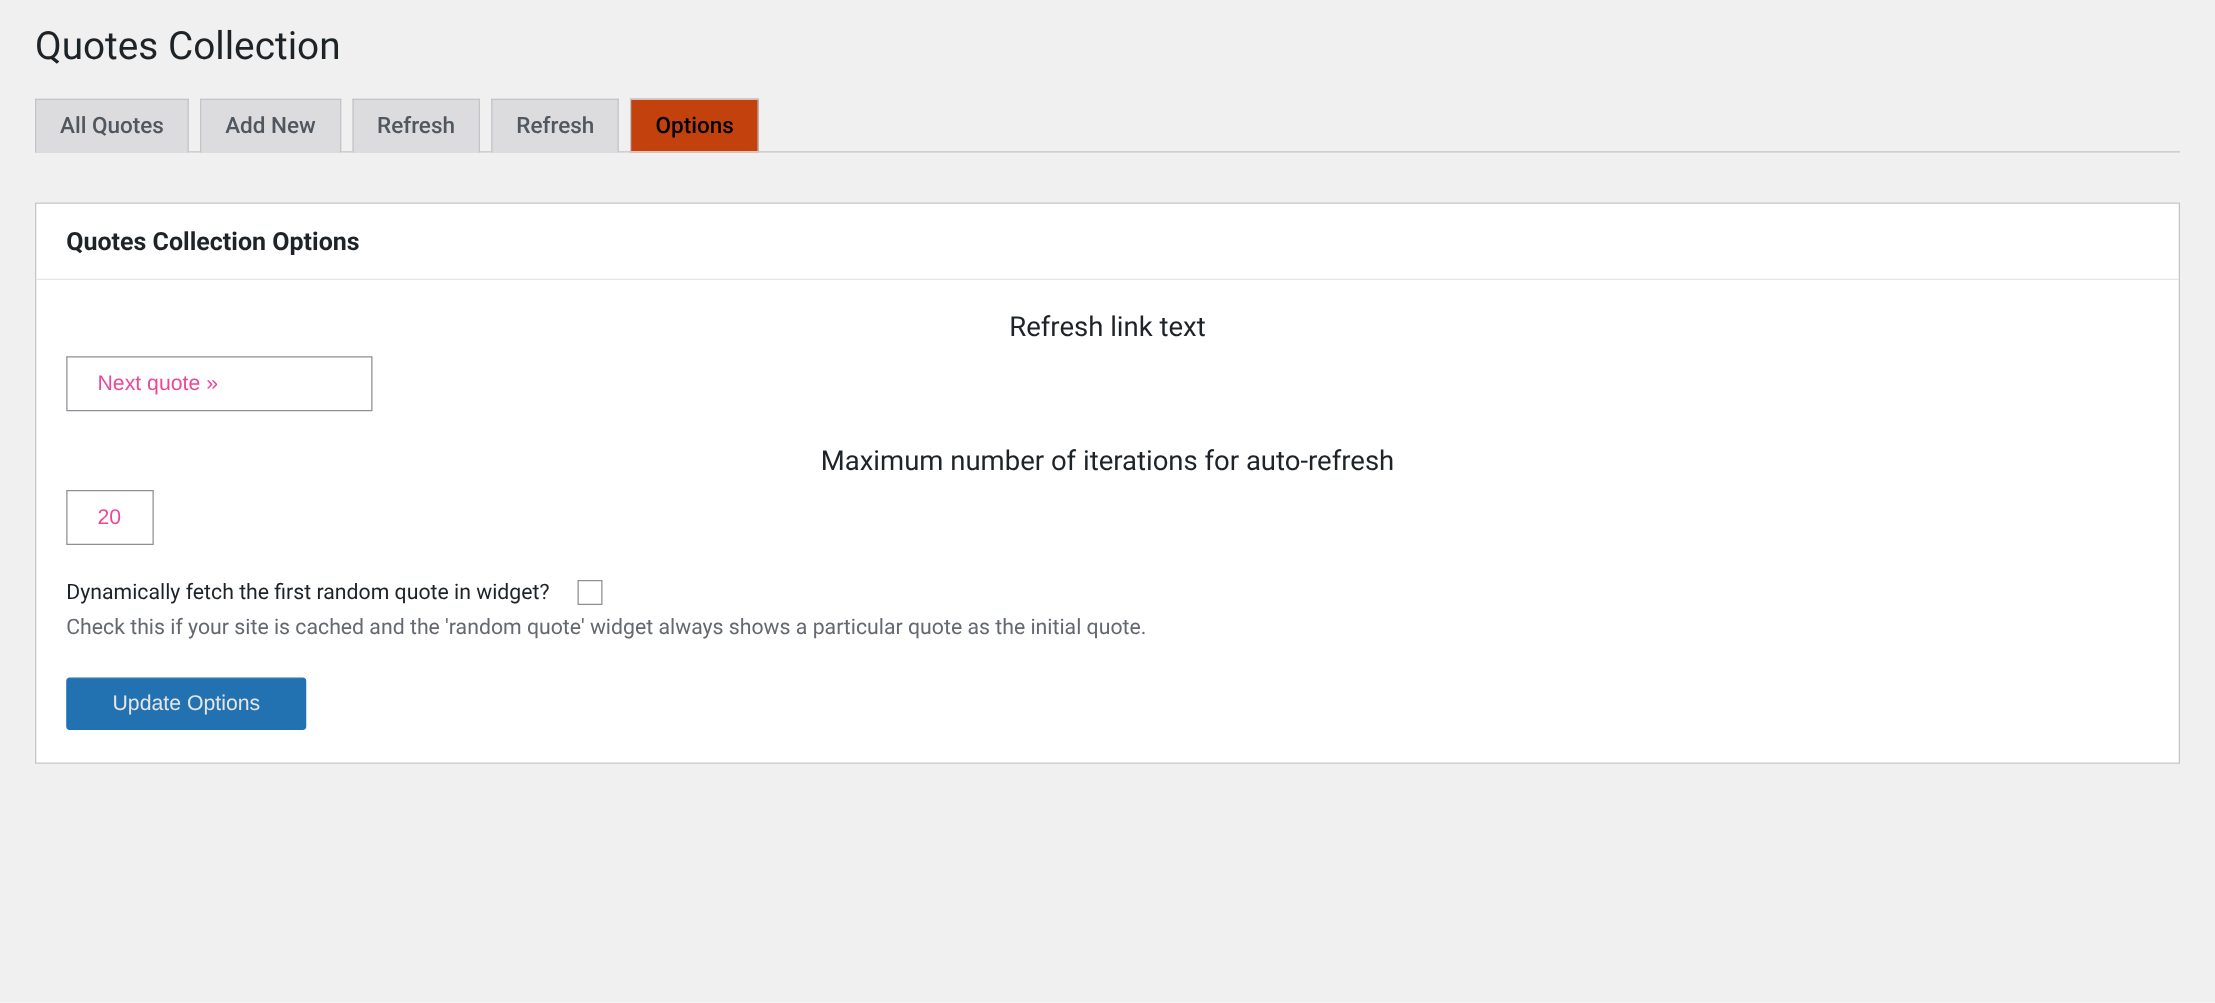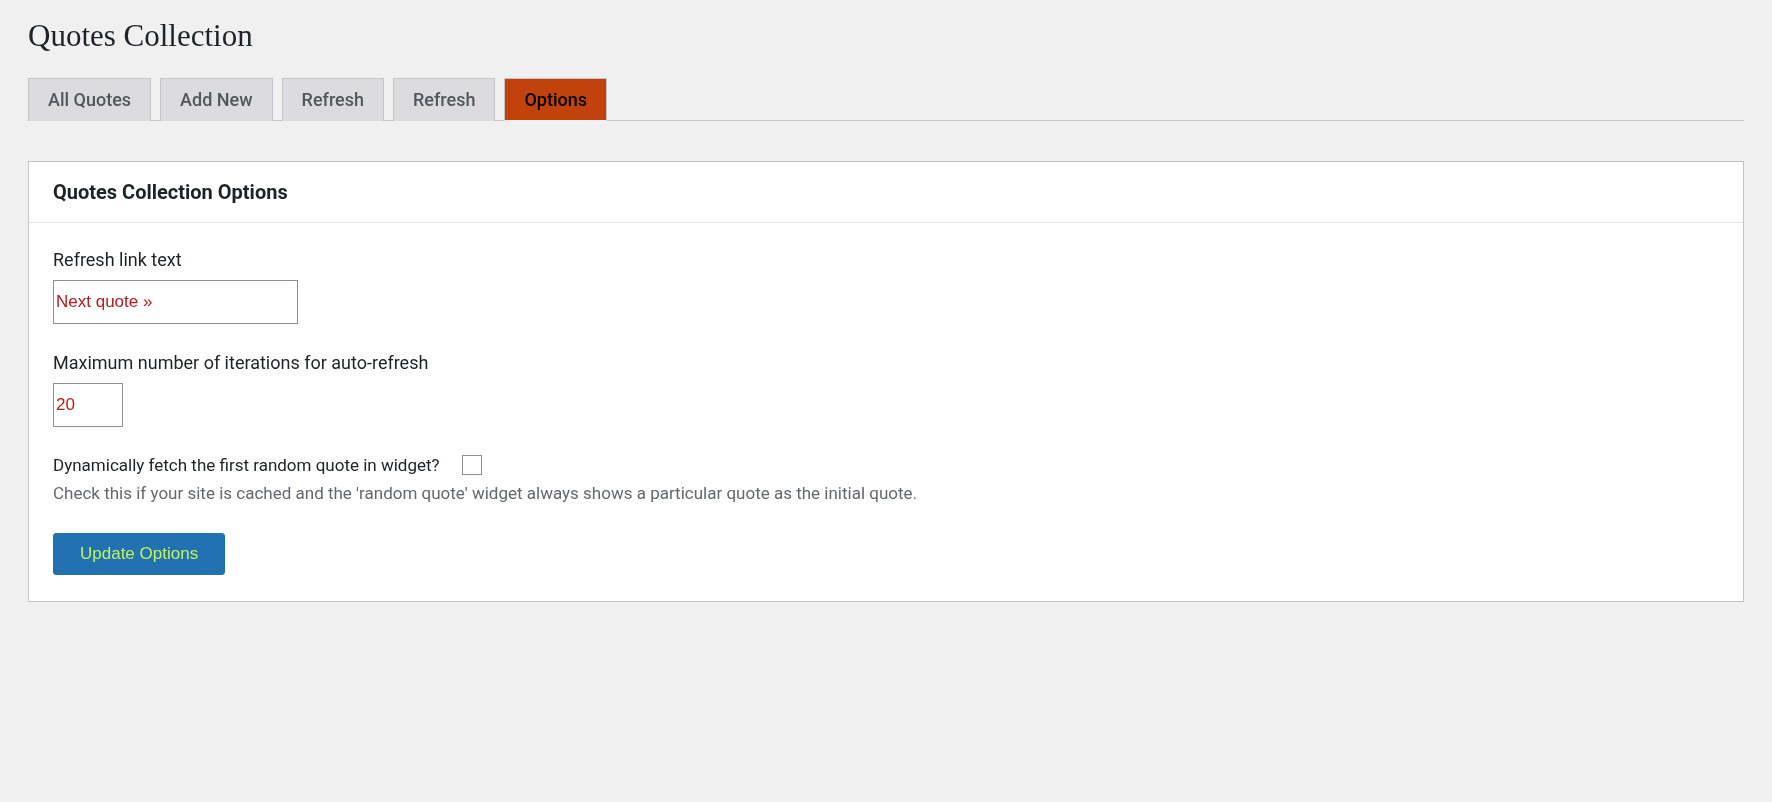--- a/index.html
+++ b/index.html
@@ -16,21 +16,20 @@
     }
     .wrap {
       padding: 10px 28px 28px 28px;
     }
     h1.page-title {
       font-size: 31px;
       font-weight: 400;
       color: #1d2327;
       margin-bottom: 24px;
       padding-top: 8px;
-      font-family: Liberation Serif, serif;
     }
     .nav-tabs {
       display: flex;
       gap: 9px;
       border-bottom: 1px solid #c3c4c7;
       margin-bottom: 0;
       text-align: center;
     }
     .nav-tab {
       background: #dcdcde;
@@ -64,29 +63,30 @@
       color: #1d2327;
     }
     .panel-body {
       padding: 26px 24px;
     }
     .form-group {
       margin-bottom: 28px;
     }
     .form-group label {
       display: block;
-      font-size: 18px;
+      font-size: 22px;
       color: #1d2327;
       margin-bottom: 10px;
+      text-align: center;
     }
     .form-group input[type="text"] {
       border: 1px solid #8c8f94;
-      padding: 6px 2px;
+      padding: 6px 24px;
       font-size: 17px;
-      color: #b91c1c;
+      color: #ec4899;
       width: 245px;
       height: 44px;
       background: #fff;
     }
     .form-group input.small {
       width: 70px;
     }
     .checkbox-row {
       display: flex;
       align-items: center;
@@ -107,23 +107,23 @@
       cursor: pointer;
     }
     .help-text {
       font-size: 17px;
       color: #646970;
       margin-bottom: 30px;
     }
     .btn-primary {
       background: #2271b1;
       border: 1px solid #2271b1;
-      color: #bef264;
+      color: #e5e5e5;
       font-size: 17px;
-      padding: 10px 26px;
+      padding: 10px 36px;
       cursor: pointer;
       border-radius: 3px;
     }
   </style>
 </head>
 <body>
 
 <div class="wrap">
   <h1 class="page-title">Quotes Collection</h1>
 

